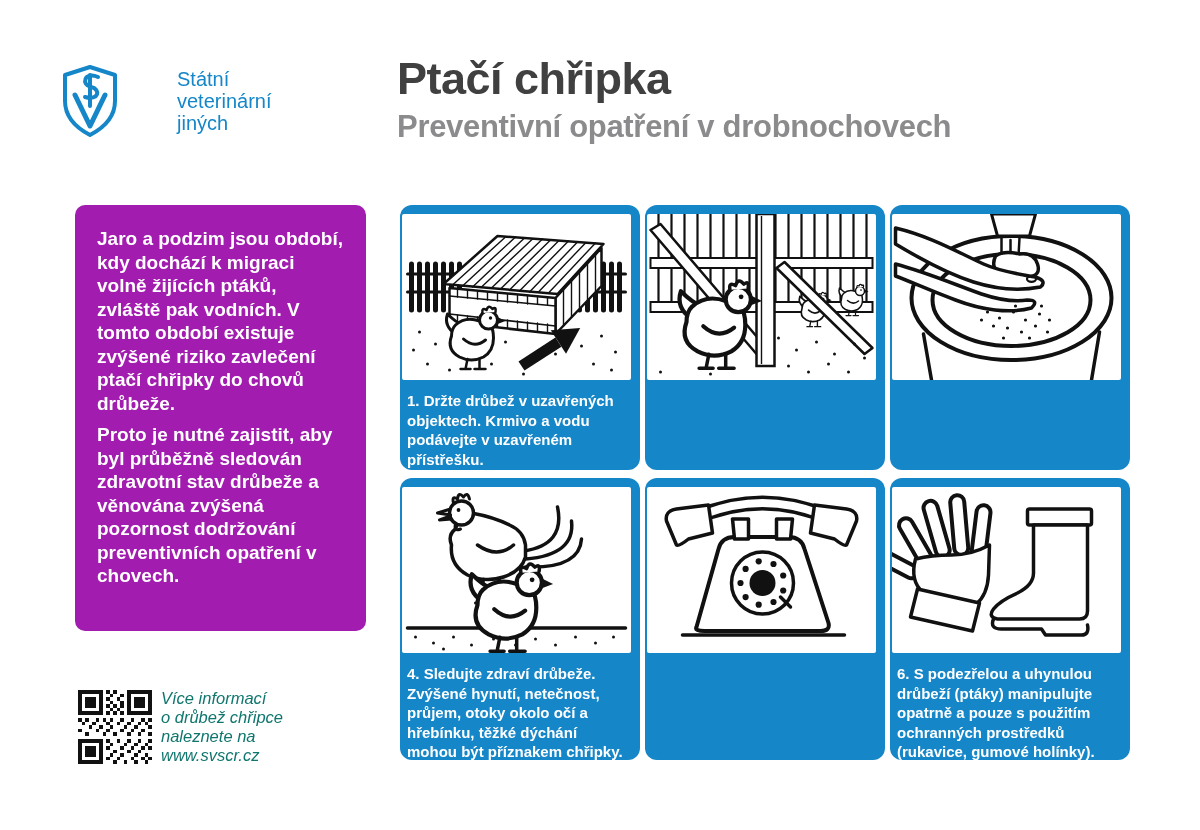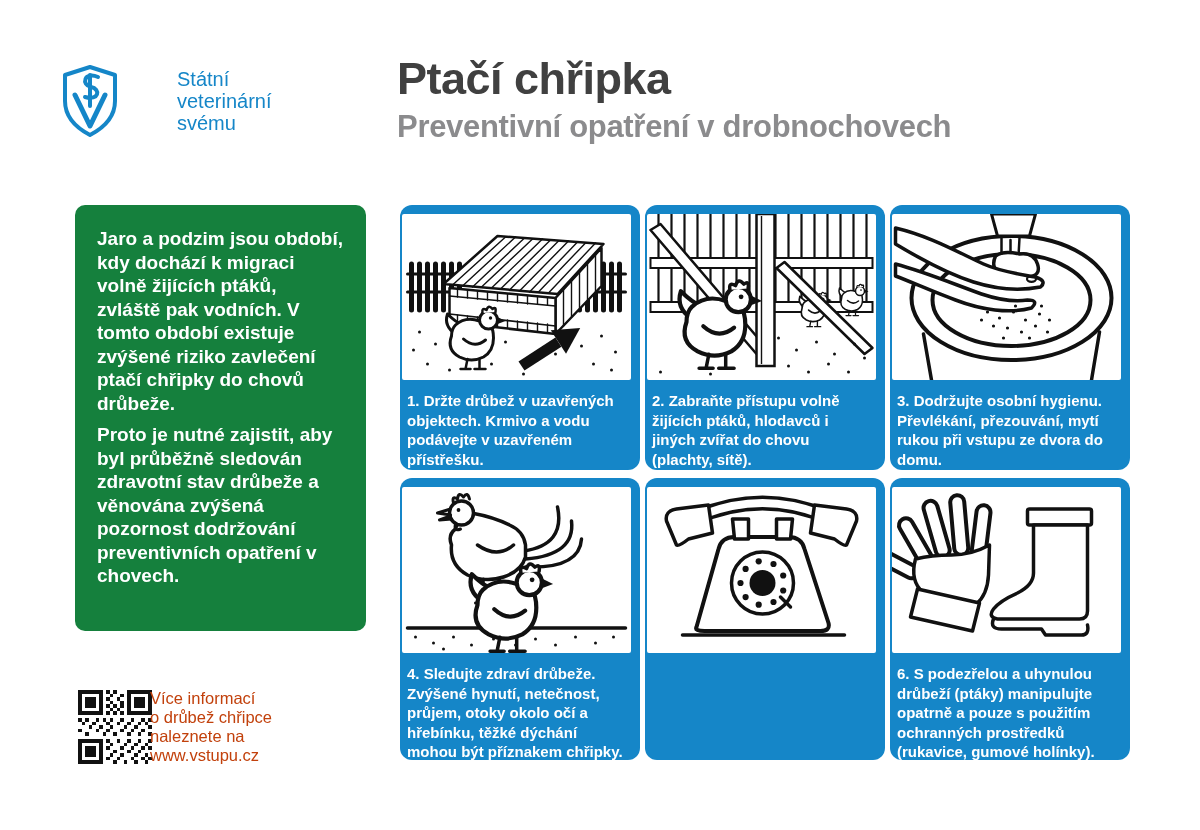--- a/index.html
+++ b/index.html
@@ -8,29 +8,29 @@
   .abs{position:absolute;}
 
   
   .logo-shield{left:62px;top:64px;width:56px;height:74px;}
   .logo-text{left:138px;top:68px;color:#1586c8;font-weight:normal;font-size:20px;line-height:22px;margin-left:39px;}
   .titles{left:397px;top:54px;width:760px;}
   .title{margin:0;color:#404040;font-size:45px;line-height:50px;font-weight:bold;letter-spacing:-0.5px;}
   .subtitle{margin:6px 0 0 0;color:#8b8b8d;font-size:31px;line-height:34px;font-weight:bold;letter-spacing:-0.3px;}
 
   
-  .intro{left:75px;top:205px;width:291px;height:426px;background:#15803d;border-radius:10px;
+  .intro{left:75px;top:205px;width:291px;height:426px;background:#a21caf;border-radius:10px;
          box-sizing:border-box;padding:22px 22px;color:#fff;font-weight:bold;
          font-size:19px;line-height:23.5px;overflow:hidden;}
   .intro p{margin:0;}
   .intro p + p{margin-top:8px;}
 
   
   .qr{left:78px;top:690px;width:74px;height:74px;}
-  .qr-note{left:150px;top:689px;color:#c2410c;font-size:16.5px;line-height:19px;}
+  .qr-note{left:161px;top:689px;color:#0f766e;font-size:16.5px;line-height:19px;font-style:italic;}
 
   
   .grid{left:400px;top:205px;display:grid;grid-template-columns:repeat(3,240px);
         grid-template-rows:265px 282px;column-gap:5px;row-gap:8px;}
   .card{background:#1586c8;border-radius:12px;box-sizing:border-box;padding:9px 9px 0 2px;
         display:flex;flex-direction:column;overflow:hidden;}
   .card-image{background:#fff;height:166px;flex:none;border-radius:2px;overflow:hidden;}
   .card-image svg{display:block;width:100%;height:100%;}
   .card-text{margin:0;padding:11px 5px 0 5px;color:#fff;font-weight:bold;
              font-size:15px;line-height:19.5px;}
@@ -58,21 +58,21 @@
 
   <svg class="abs logo-shield" viewBox="0 0 56 74">
     <path d="M28,3 L53,11 V37 Q53,58 28,71 Q3,58 3,37 V11 Z" fill="#fff" stroke="#1586c8" stroke-width="4" stroke-linejoin="round"></path>
     <path d="M13,31 L28,62 L43,31" fill="none" stroke="#1586c8" stroke-width="5" stroke-linejoin="round" stroke-linecap="round"></path>
     <path d="M28,11 V42" fill="none" stroke="#1586c8" stroke-width="4" stroke-linecap="round"></path>
     <path d="M36,13 C22,7 19,21 29,23 C39,25 37,37 23,33" fill="none" stroke="#1586c8" stroke-width="4" stroke-linecap="round"></path>
   </svg>
   <div class="abs logo-text">
     <div>Státní</div>
     <div>veterinární</div>
-    <div>svému</div>
+    <div>jiných</div>
   </div>
 
   <header class="abs titles">
     <h1 class="title">Ptačí chřipka</h1>
     <h2 class="subtitle">Preventivní opatření v drobnochovech</h2>
   </header>
 
   <aside class="abs intro">
     <p>Jaro a podzim jsou období, kdy dochází k migraci volně žijících ptáků, zvláště pak vodních. V tomto období existuje zvýšené riziko zavlečení ptačí chřipky do chovů drůbeže.</p>
     <p>Proto je nutné zajistit, aby byl průběžně sledován zdravotní stav drůbeže a věnována zvýšená pozornost dodržování preventivních opatření v chovech.</p>
@@ -99,21 +99,21 @@
       M10,17h1v1h-1z M14,17h1v1h-1z M17,17h1v1h-1z
       M9,18h1v1h-1z M12,18h1v1h-1z M16,18h1v1h-1z M19,18h1v1h-1z
       M8,19h1v1h-1z M11,19h1v1h-1z M15,19h1v1h-1z M18,19h1v1h-1z M20,19h1v1h-1z
       M10,20h1v1h-1z M13,20h1v1h-1z M16,20h1v1h-1z M19,20h1v1h-1z"></path>
     </g>
   </svg>
   <div class="abs qr-note">
     <div>Více informací</div>
     <div>o drůbež chřipce</div>
     <div>naleznete na</div>
-    <div>www.vstupu.cz</div>
+    <div>www.svscr.cz</div>
   </div>
 
   <section class="abs grid">
 
     <article class="card">
       <div class="card-image">
         <svg viewBox="0 0 222 166">
           <g stroke="#111" fill="none" stroke-linecap="round" stroke-linejoin="round">
             <path d="M14 118h0M30 130h0M52 124h0M70 142h0M22 150h0M44 156h0M86 150h0M100 128h0M118 160h0M160 120h0M176 132h0M196 122h0M210 138h0M188 150h0M206 156h0M134 116h0M150 140h0M8 136h0" stroke-width="3"></path>
             <path d="M2,60 H60 M2,78 H60" stroke-width="3"></path>
@@ -151,41 +151,39 @@
           <use href="#hen" transform="translate(146,78) scale(0.55)"></use>
           <use href="#hen" transform="translate(186,70) scale(0.5)"></use>
           <polygon points="0,16 10,10 116,134 106,140" fill="#fff" stroke="#111" stroke-width="2.5" stroke-linejoin="round"></polygon>
           <rect x="106" y="0" width="18" height="152" fill="#fff" stroke="#111" stroke-width="2.5"></rect>
           <path d="M111,2 V150" stroke="#111" stroke-width="1.4"></path>
           <polygon points="126,54 134,48 222,134 214,140" fill="#fff" stroke="#111" stroke-width="2.5" stroke-linejoin="round"></polygon>
           <path d="M128 124h0M146 136h0M166 128h0M184 140h0M204 130h0M138 152h0M158 158h0M178 150h0M198 158h0M214 144h0M10 158h0M60 160h0" stroke="#111" stroke-width="3" stroke-linecap="round" fill="none"></path>
           <use href="#hen" transform="translate(22,66) scale(1.4)"></use>
         </svg>
       </div>
-      <p class="card-text">2. Zabraňte přístupu volně žijících ptáků, hlodavců i jiných zvířat do chovu (plachty, sítě).</p>
     </article>
 
     <article class="card">
       <div class="card-image">
         <svg viewBox="0 0 222 166">
           <g stroke="#111" fill="none" stroke-width="4" stroke-linecap="round" stroke-linejoin="round">
             <ellipse cx="116" cy="84" rx="100" ry="62"></ellipse>
             <ellipse cx="116" cy="86" rx="79" ry="46"></ellipse>
             <path d="M28,120 L36,166 M204,118 L196,166" stroke-width="3.5"></path>
             <polygon points="96,0 140,0 134,22 102,22" fill="#fff" stroke-width="3"></polygon>
             <path d="M106,24 L106,46 M124,24 L123,42 M115,26 L115,38" stroke-width="2.5"></path>
             <path d="M100,42 Q94,56 108,60 L132,63 Q146,62 142,50 Q138,38 124,40 Q108,36 100,42 Z" fill="#fff" stroke-width="3.5"></path>
             <path d="M0,14 C34,22 62,38 88,50 C106,58 124,60 140,63 Q152,67 145,73 C124,77 100,75 78,68 C50,59 20,42 0,30 Z" fill="#fff" stroke-width="3.5"></path>
             <path d="M0,50 C30,58 58,70 86,80 C104,86 120,88 132,86 Q144,86 136,94 C114,100 86,96 60,86 C38,78 16,68 0,62 Z" fill="#fff" stroke-width="3.5"></path>
             <ellipse cx="136" cy="65" rx="4.5" ry="2.8" stroke-width="2.2"></ellipse>
             <path d="M92 98h0M104 104h0M118 98h0M130 106h0M144 100h0M112 114h0M126 118h0M140 112h0M154 106h0M98 112h0M86 106h0M152 118h0M134 124h0M108 124h0M120 92h0M146 92h0" stroke-width="3.2"></path>
           </g>
         </svg>
       </div>
-      <p class="card-text">3. Dodržujte osobní hygienu. Převlékání, přezouvání, mytí rukou při vstupu ze dvora do domu.</p>
     </article>
 
     <article class="card">
       <div class="card-image">
         <svg viewBox="0 0 222 166">
           <path d="M2,141 H220" stroke="#111" stroke-width="3.5" stroke-linecap="round"></path>
           <path d="M10 150h0M28 156h0M48 150h0M66 158h0M88 152h0M110 158h0M130 152h0M150 158h0M170 150h0M190 156h0M208 150h0M38 162h0" stroke="#111" stroke-width="3" stroke-linecap="round" fill="none"></path>
           <g stroke="#111" fill="#fff" stroke-width="3.5" stroke-linecap="round" stroke-linejoin="round">
             <path d="M118,64 Q160,58 152,20" fill="none"></path>
             <path d="M120,72 Q170,68 166,34" fill="none"></path>

